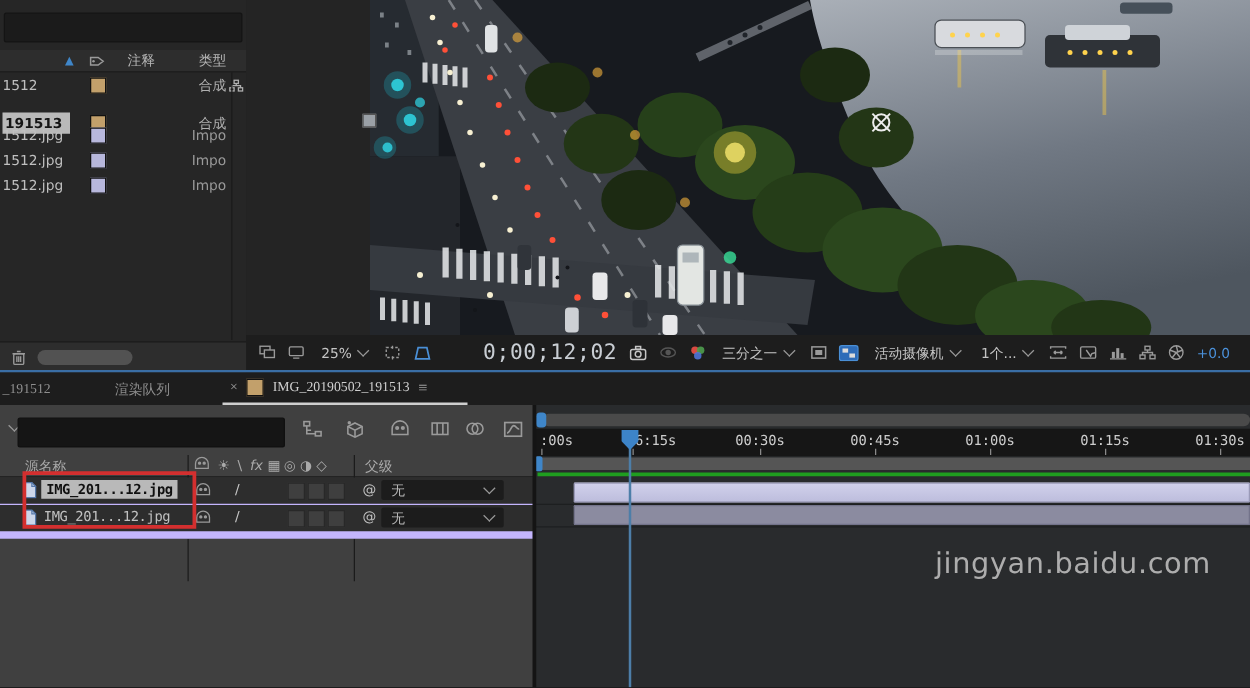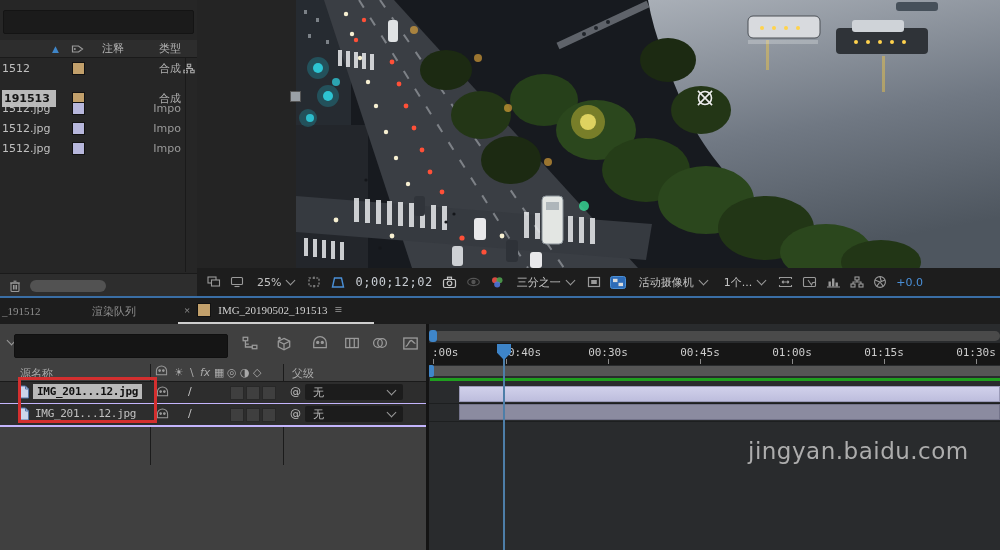--- a/index.html
+++ b/index.html
@@ -31,35 +31,35 @@
   #proj-bottom{left:0;top:273px;width:197px;height:24px;background:#2d2d2d;border-top:1px solid #1a1a1a;
                display:flex;align-items:center;}
   #proj-hscroll{position:absolute;left:30px;top:6px;width:76px;height:12px;background:#525252;border-radius:6px;}
   
   #viewer-panel{left:197px;top:0;width:803px;height:268px;background:#242424;}
   #preview-wrap{left:296px;top:0;width:704px;height:268px;background:#171a1f;}
   #splitter-handle{left:290px;top:91px;width:9px;height:9px;background:#9aa0a6;border:1px solid #555;}
   #viewer-bar{left:197px;top:268px;width:803px;height:28px;background:#1d1d1d;display:flex;align-items:center;
               gap:9px;padding-left:10px;box-sizing:border-box;white-space:nowrap;}
   .vb-sel{display:inline-flex;align-items:center;color:#c4c4c4;padding:2px 4px;}
-  .vb-txt{color:#c9ced4;font-family:"DejaVu Sans Mono","Liberation Mono",monospace;font-size:12px;letter-spacing:.5px;}
+  .vb-txt{color:#c9ced4;font-family:"DejaVu Sans Mono","Liberation Mono",monospace;font-size:17px;letter-spacing:.5px;margin-left:31px;}
   .dim{opacity:.45;}
   #blue-divider{left:0;top:296px;width:1000px;height:2px;background:#3a6ea5;}
   
   #tabs-row{left:0;top:298px;width:1000px;height:26px;background:#1d1d1d;}
   .tab{position:absolute;top:0;height:26px;display:flex;align-items:center;color:#8f8f8f;font-family:Liberation Serif, serif;}
   #tab-active{left:178px;width:196px;color:#cfcfcf;border-bottom:2px solid #cfcfcf;box-sizing:border-box;gap:7px;padding:0 6px;}
   #tab-active .tswatch{width:12px;height:12px;background:#c2a06b;border:1px solid #111;}
   
   #tl-left{left:0;top:324px;width:428px;height:226px;background:#404040;}
   #tl-search{position:absolute;left:14px;top:10px;width:212px;height:22px;background:#151515;border:1px solid #101010;border-radius:2px;}
   .tl-toolbar-icon{position:absolute;top:12px;}
   #tl-header{position:absolute;left:0;top:40px;width:428px;height:17px;color:#a9a9a9;border-bottom:1px solid #1a1a1a;}
   #tl-header span{position:absolute;top:2px;}
-  .layer-row{position:absolute;left:0;width:428px;height:21px;background:#2d2d2d;border-bottom:2px solid #c4b5fd;color:#c0c0c0;}
+  .layer-row{position:absolute;left:0;width:428px;height:21px;background:#2d2d2d;border-bottom:6px solid #c4b5fd;color:#c0c0c0;}
   .layer-row .lname{position:absolute;left:35px;top:3px;font-family:"DejaVu Sans Mono","Liberation Mono",monospace;font-size:11px;letter-spacing:-.3px;}
   .layer-row .lname.sel{background:#b9b9b9;color:#101010;font-weight:bold;padding:1px 4px;top:2px;left:33px;}
   .sw-box{position:absolute;top:4px;width:12px;height:12px;background:#3f3f3f;border:1px solid #282828;}
   .parent-dd{position:absolute;left:305px;top:2px;width:98px;height:16px;background:#1c1c1c;border-radius:2px;
              display:flex;align-items:center;padding-left:8px;box-sizing:border-box;color:#b8b8b8;}
   .parent-dd .chev{position:absolute;right:8px;}
   #red-annotation{left:18px;top:377px;width:139px;height:46px;border:3px solid #d32f2f;box-sizing:border-box;z-index:30;}
   
   #tl-right{left:428px;top:324px;width:572px;height:284px;background:#292b2d;}
   #tl-vdivider{left:426px;top:324px;width:3px;height:226px;background:#141414;}
@@ -617,21 +617,21 @@
           <span class="chev"></span>
         </span>
     </div>
   </div>
 
   <div id="tl-right" class="abs">
     <div id="navigator"></div>
     <div id="nav-cap"></div>
     <div id="ruler">
       <span class="rl" style="left:4px">:00s</span>
-      <span class="rl" style="left:80px">0:40s</span>
+      <span class="rl" style="left:80px">6:15s</span>
       <span class="rl ctr" style="left:180px">00:30s</span>
       <span class="rl ctr" style="left:272px">00:45s</span>
       <span class="rl ctr" style="left:364px">01:00s</span>
       <span class="rl ctr" style="left:456px">01:15s</span>
       <span class="rl ctr" style="left:548px">01:30s</span>
       <span class="tick" style="left:5px"></span>
         <span class="tick" style="left:78px"></span>
         <span class="tick" style="left:180px"></span>
         <span class="tick" style="left:272px"></span>
         <span class="tick" style="left:364px"></span>

